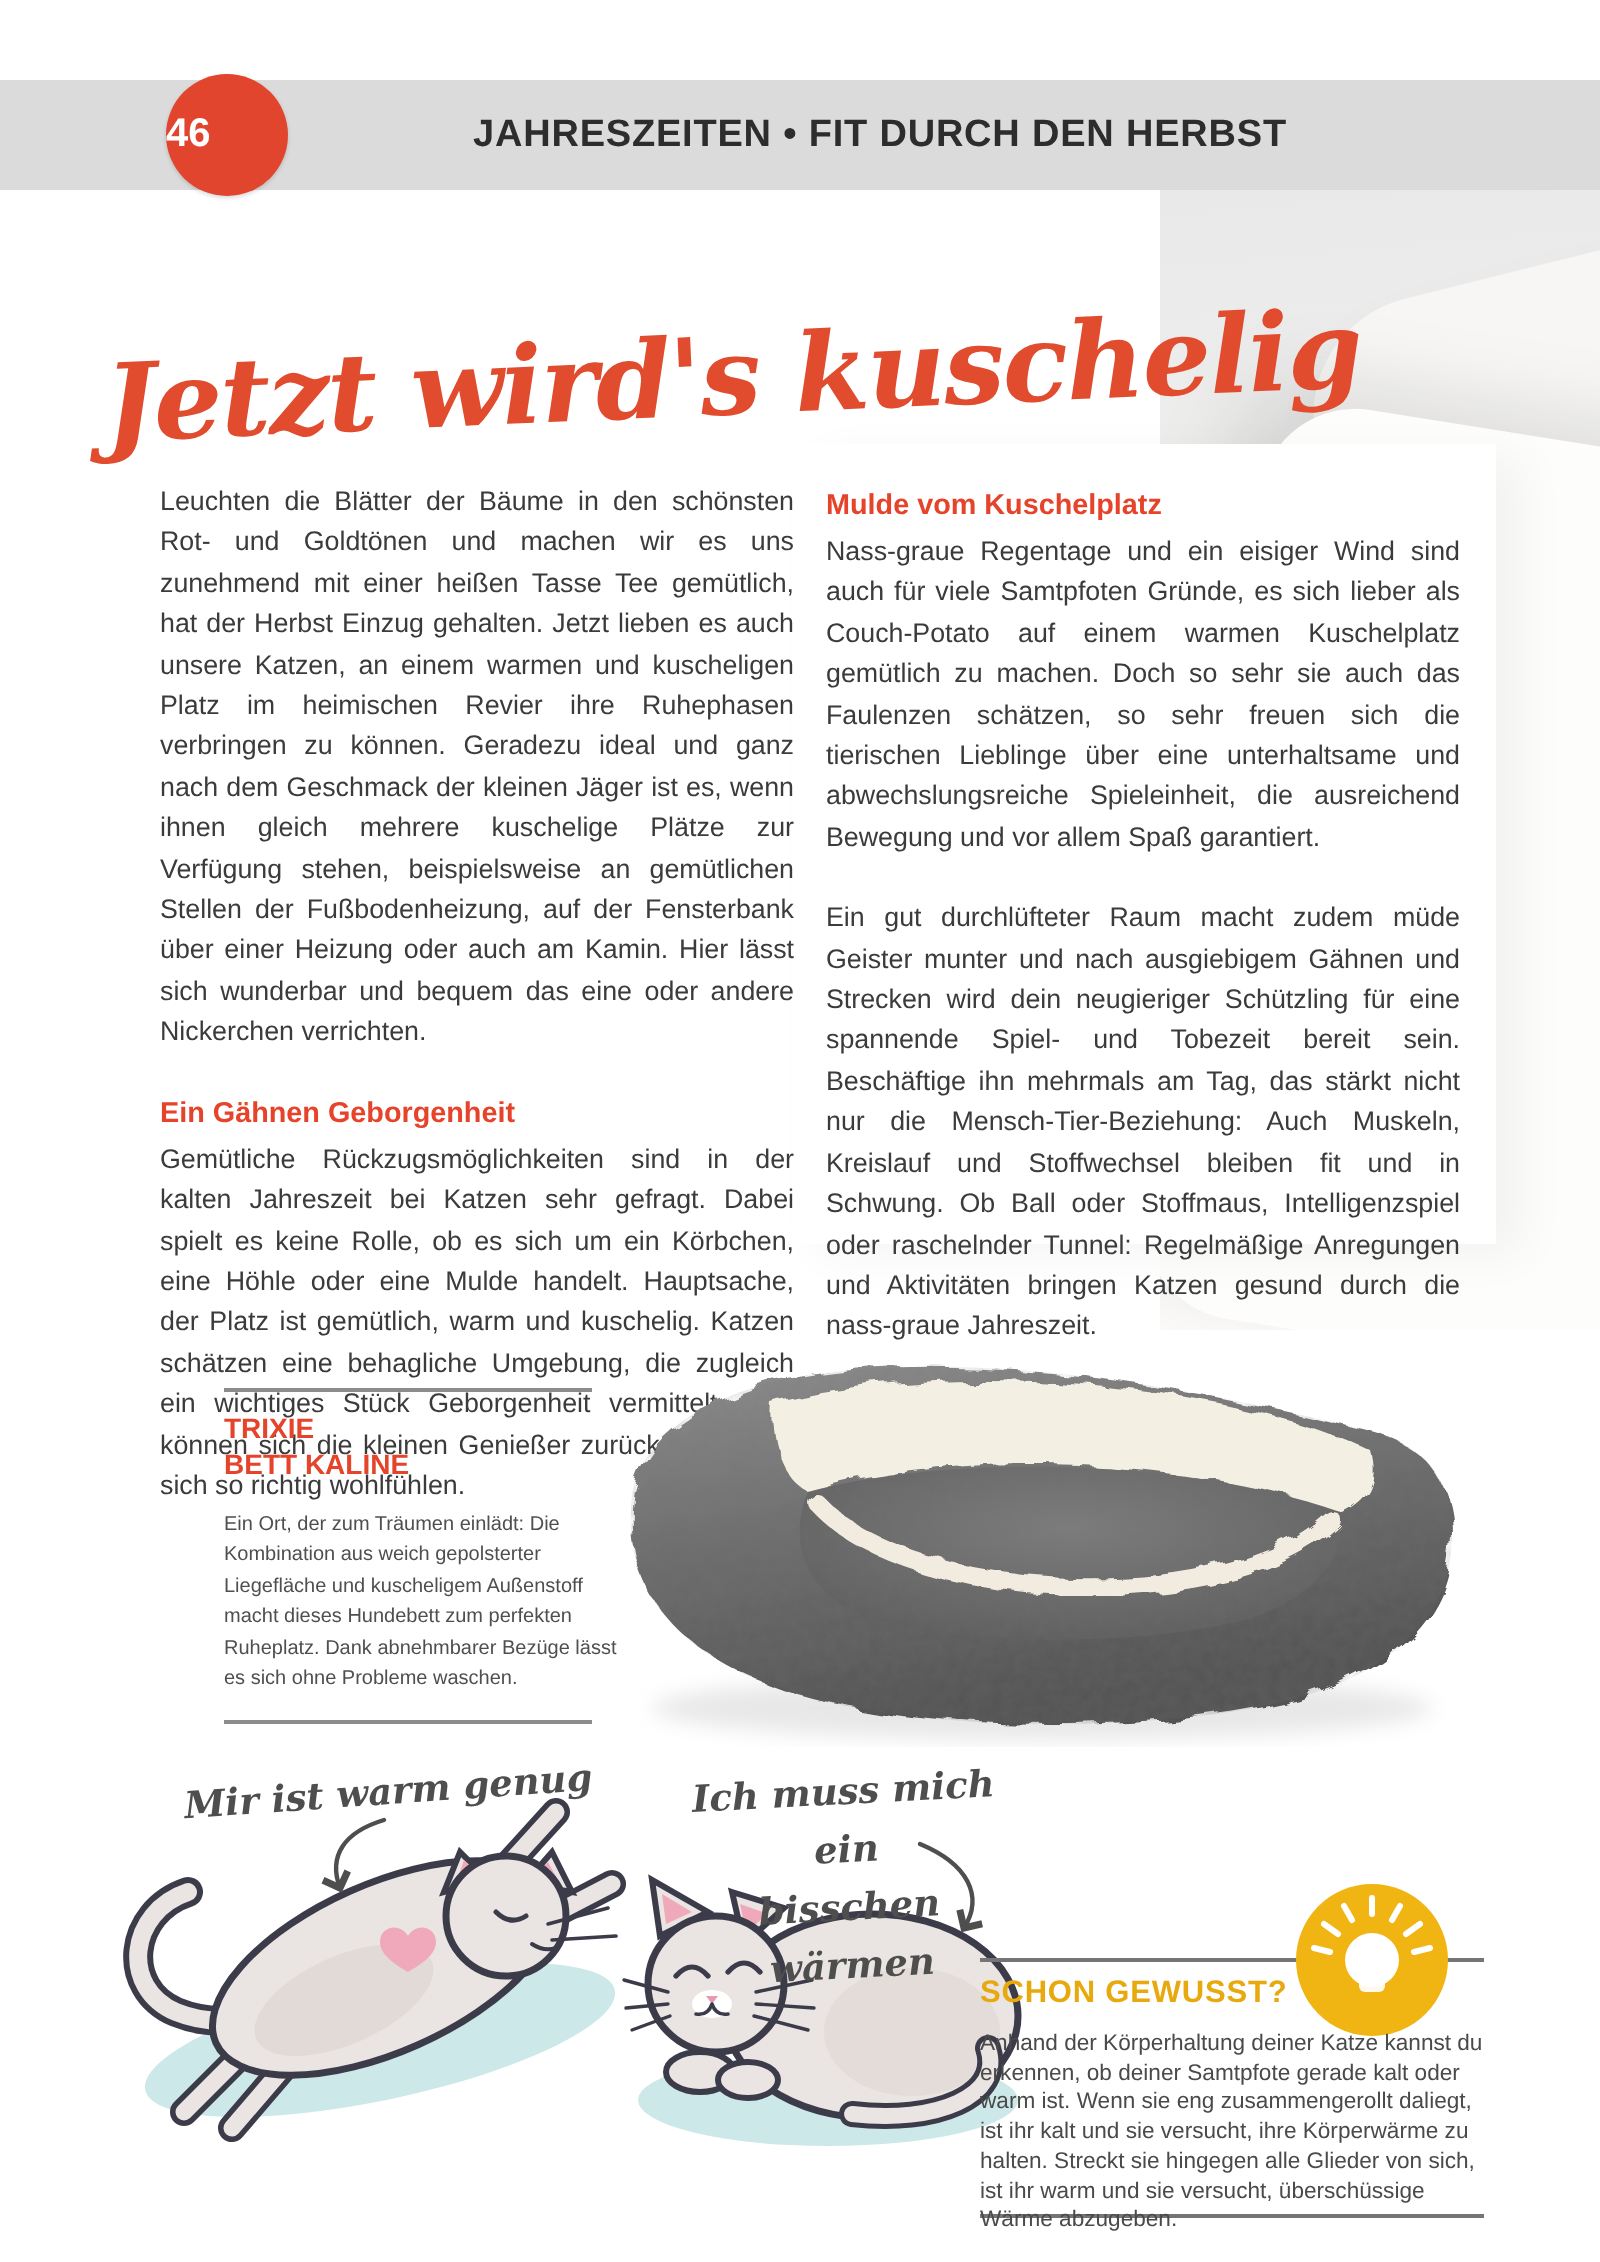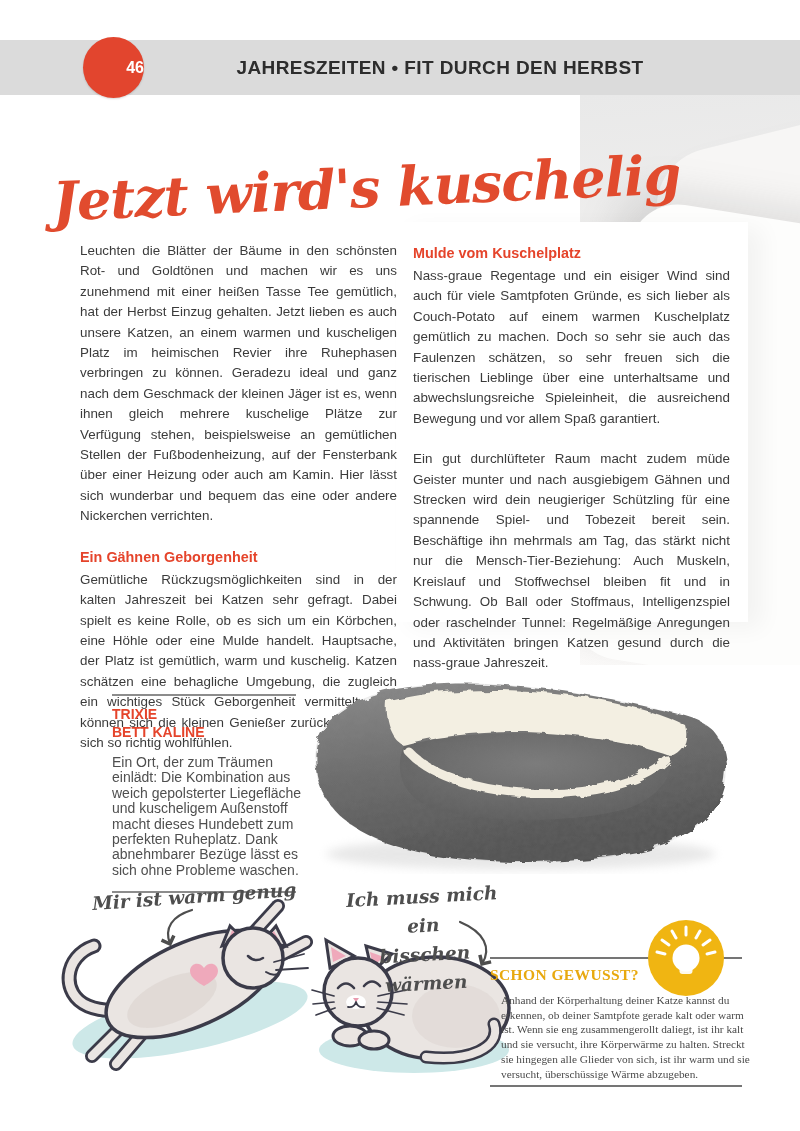--- a/index.html
+++ b/index.html
@@ -14,61 +14,61 @@
   .photo-bg .fold{position:absolute;right:-80px;top:40px;width:220px;height:160px;background:#f7f6f5;
             border-radius:60px;transform:rotate(-14deg);box-shadow:0 14px 22px rgba(140,140,140,.12);}
   .text-panel{position:absolute;left:396px;top:222px;width:352px;height:400px;background:#ffffff;z-index:2;
             box-shadow:14px 6px 22px rgba(0,0,0,.045);}
 
   
   .topbar{position:absolute;left:0;top:40px;width:800px;height:55px;background:#dbdbdb;z-index:3;}
   .topbar-title{position:absolute;left:80px;right:0;top:50%;transform:translateY(-50%);
             text-align:center;font-weight:bold;font-size:19px;letter-spacing:.4px;color:#2d2d2d;}
   .page-badge{position:absolute;left:83px;top:37px;width:61px;height:61px;border-radius:50%;
-            background:#e2452e;z-index:4;display:flex;align-items:center;justify-content:flex-end;
-            color:#fff;font-weight:bold;font-size:16px;box-shadow:0 1px 2px rgba(0,0,0,.15);}
+            background:#e2452e;z-index:4;display:flex;align-items:center;justify-content:flex-start;
+            color:#fff;font-weight:bold;font-size:20px;box-shadow:0 1px 2px rgba(0,0,0,.15);}
 
   
   .script-title{position:absolute;left:52px;top:120px;z-index:3;color:#e14b2e;
             font-family:"DejaVu Serif",serif;font-style:italic;font-weight:bold;
             font-size:54px;letter-spacing:-1px;transform:rotate(-2.5deg);white-space:nowrap;}
 
   
   .columns{position:absolute;left:80px;top:241px;width:650px;display:flex;gap:16px;z-index:3;}
   .col{width:317px;font-size:13.4px;line-height:20.4px;color:#3b3b3b;text-align:justify;}
   .col p{margin:0 0 20px;}
   .red-heading{color:#e5442b;font-size:14.4px;font-weight:bold;margin:2px 0 3px;line-height:20px;}
 
   
   .product{position:absolute;left:112px;top:694px;width:198px;z-index:3;}
   .product-line{border:none;border-top:2px solid #8c8c8c;margin:0;width:184px;}
   .product-title{color:#e5442b;font-weight:bold;font-size:14px;line-height:18px;margin:9px 0 10px;}
-  .product-desc{font-size:14px;line-height:15.4px;color:#4f4f4f;margin:14px 0 13px;text-align:left;}
+  .product-desc{font-size:10px;line-height:15.4px;color:#4f4f4f;margin:14px 0 13px;text-align:left;}
 
   
   .bed{position:absolute;left:296px;top:648px;width:448px;height:232px;z-index:3;}
 
   
   .cat1{position:absolute;left:52px;top:892px;width:272px;height:182px;z-index:3;}
   .cat2{position:absolute;left:310px;top:932px;width:202px;height:146px;z-index:3;}
   .hand-label{position:absolute;z-index:4;font-family:"DejaVu Serif",serif;font-style:italic;
             font-weight:bold;font-size:18.5px;color:#4e4e4e;}
   .label-cat1{left:92px;top:886px;transform:rotate(-4deg);white-space:nowrap;}
   .label-cat2{left:346px;top:882px;width:156px;text-align:center;line-height:29px;transform:rotate(-3deg);}
   .arrow{position:absolute;z-index:4;}
 
   
-  .fact{position:absolute;left:490px;top:920px;width:252px;height:172px;z-index:3;font-family:Liberation Serif, serif;}
+  .fact{position:absolute;left:490px;top:942px;width:252px;height:172px;z-index:3;}
   .fact-line{position:absolute;left:0;width:252px;height:2px;background:#757575;}
   .fact-line.top{top:37px;}
   .fact-line.bottom{top:165px;height:1.5px;}
   .bulb-badge{position:absolute;left:158px;top:0;width:76px;height:76px;}
   .fact-heading{position:absolute;left:0;top:46px;color:#e8a90f;font-weight:bold;
             font-size:15.5px;letter-spacing:.4px;}
-  .fact-text{position:absolute;left:0;top:73px;width:252px;font-size:11.3px;line-height:14.7px;color:#4a4a4a;margin-left:11px;}
+  .fact-text{position:absolute;left:0;top:73px;width:252px;font-size:11.3px;line-height:14.7px;color:#4a4a4a;}
 </style>
 </head>
 <body>
 
 <div class="page">
 
   <div class="photo-bg">
     <div class="fold"></div>
     <div class="blanket"></div>
   </div>

